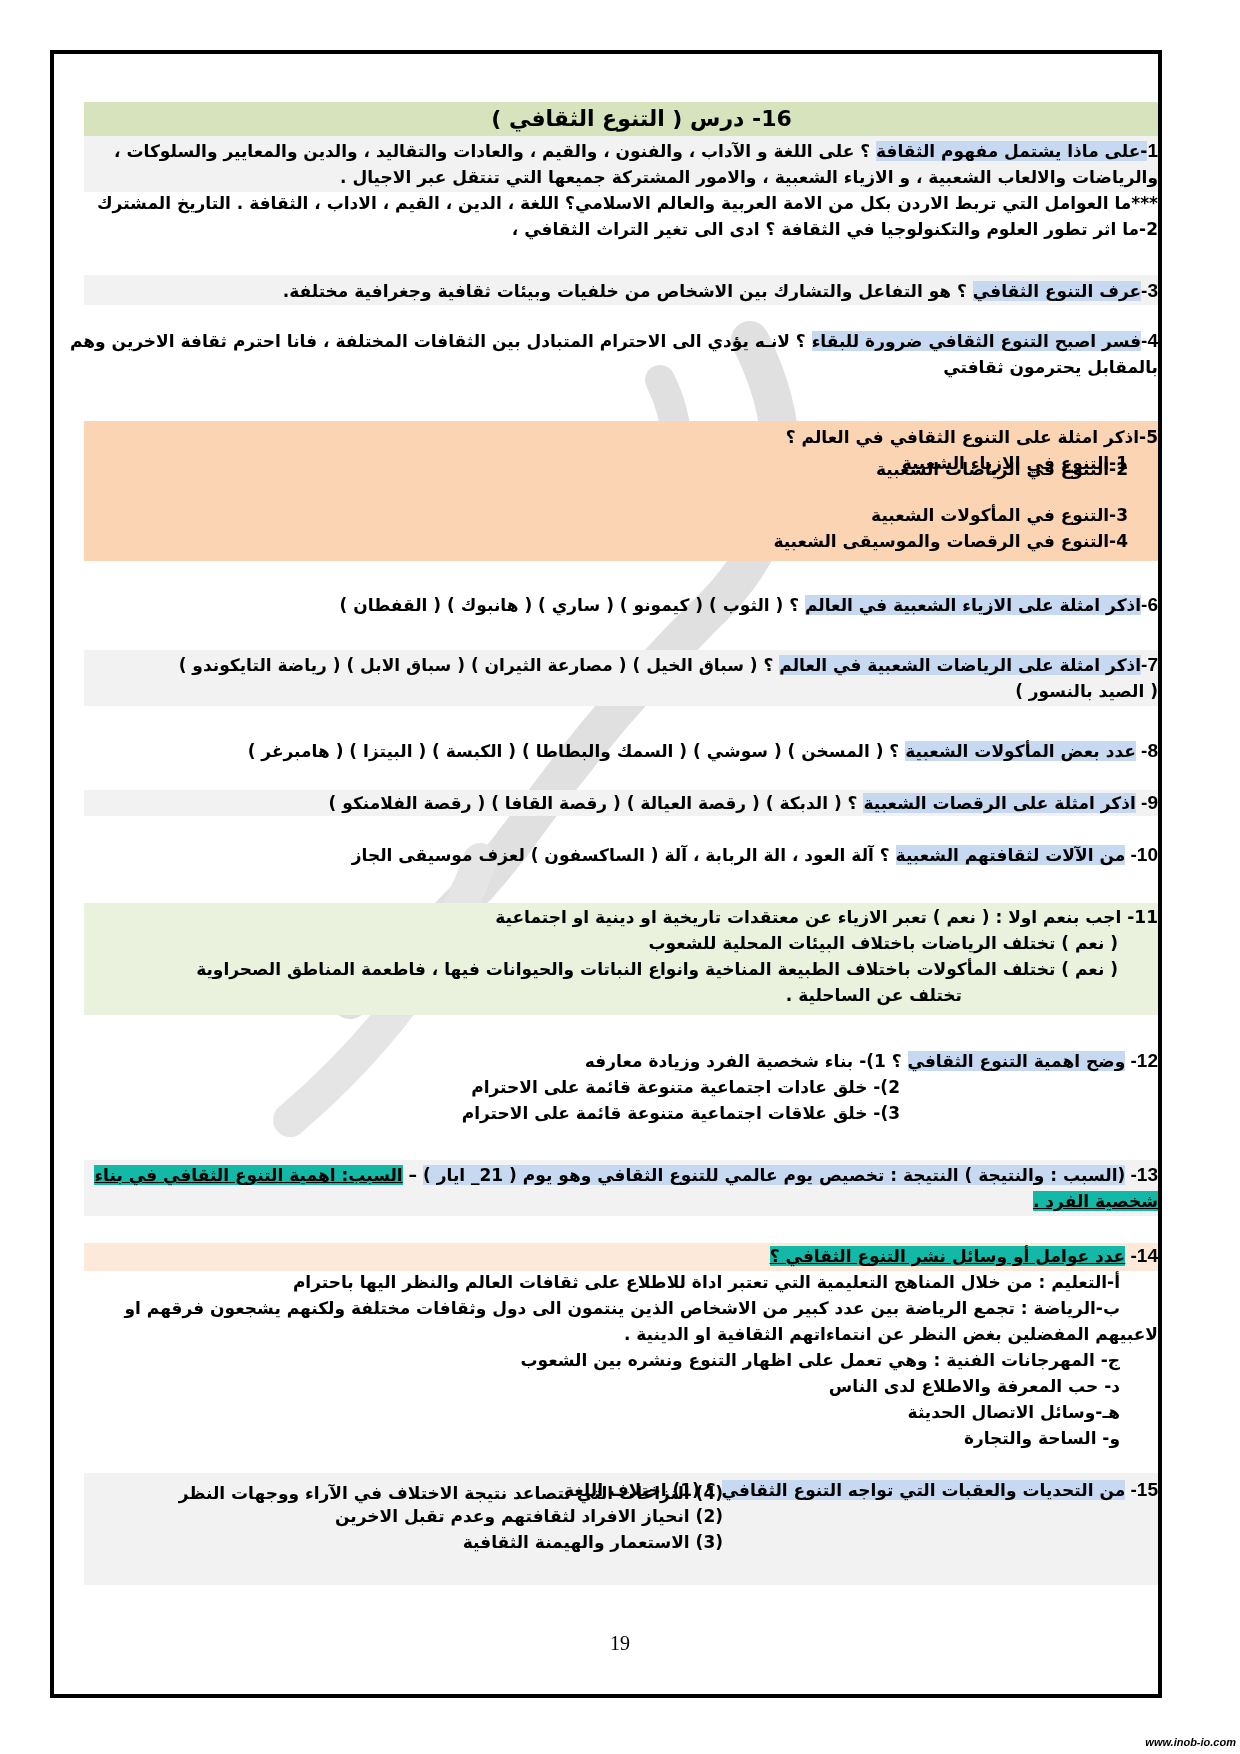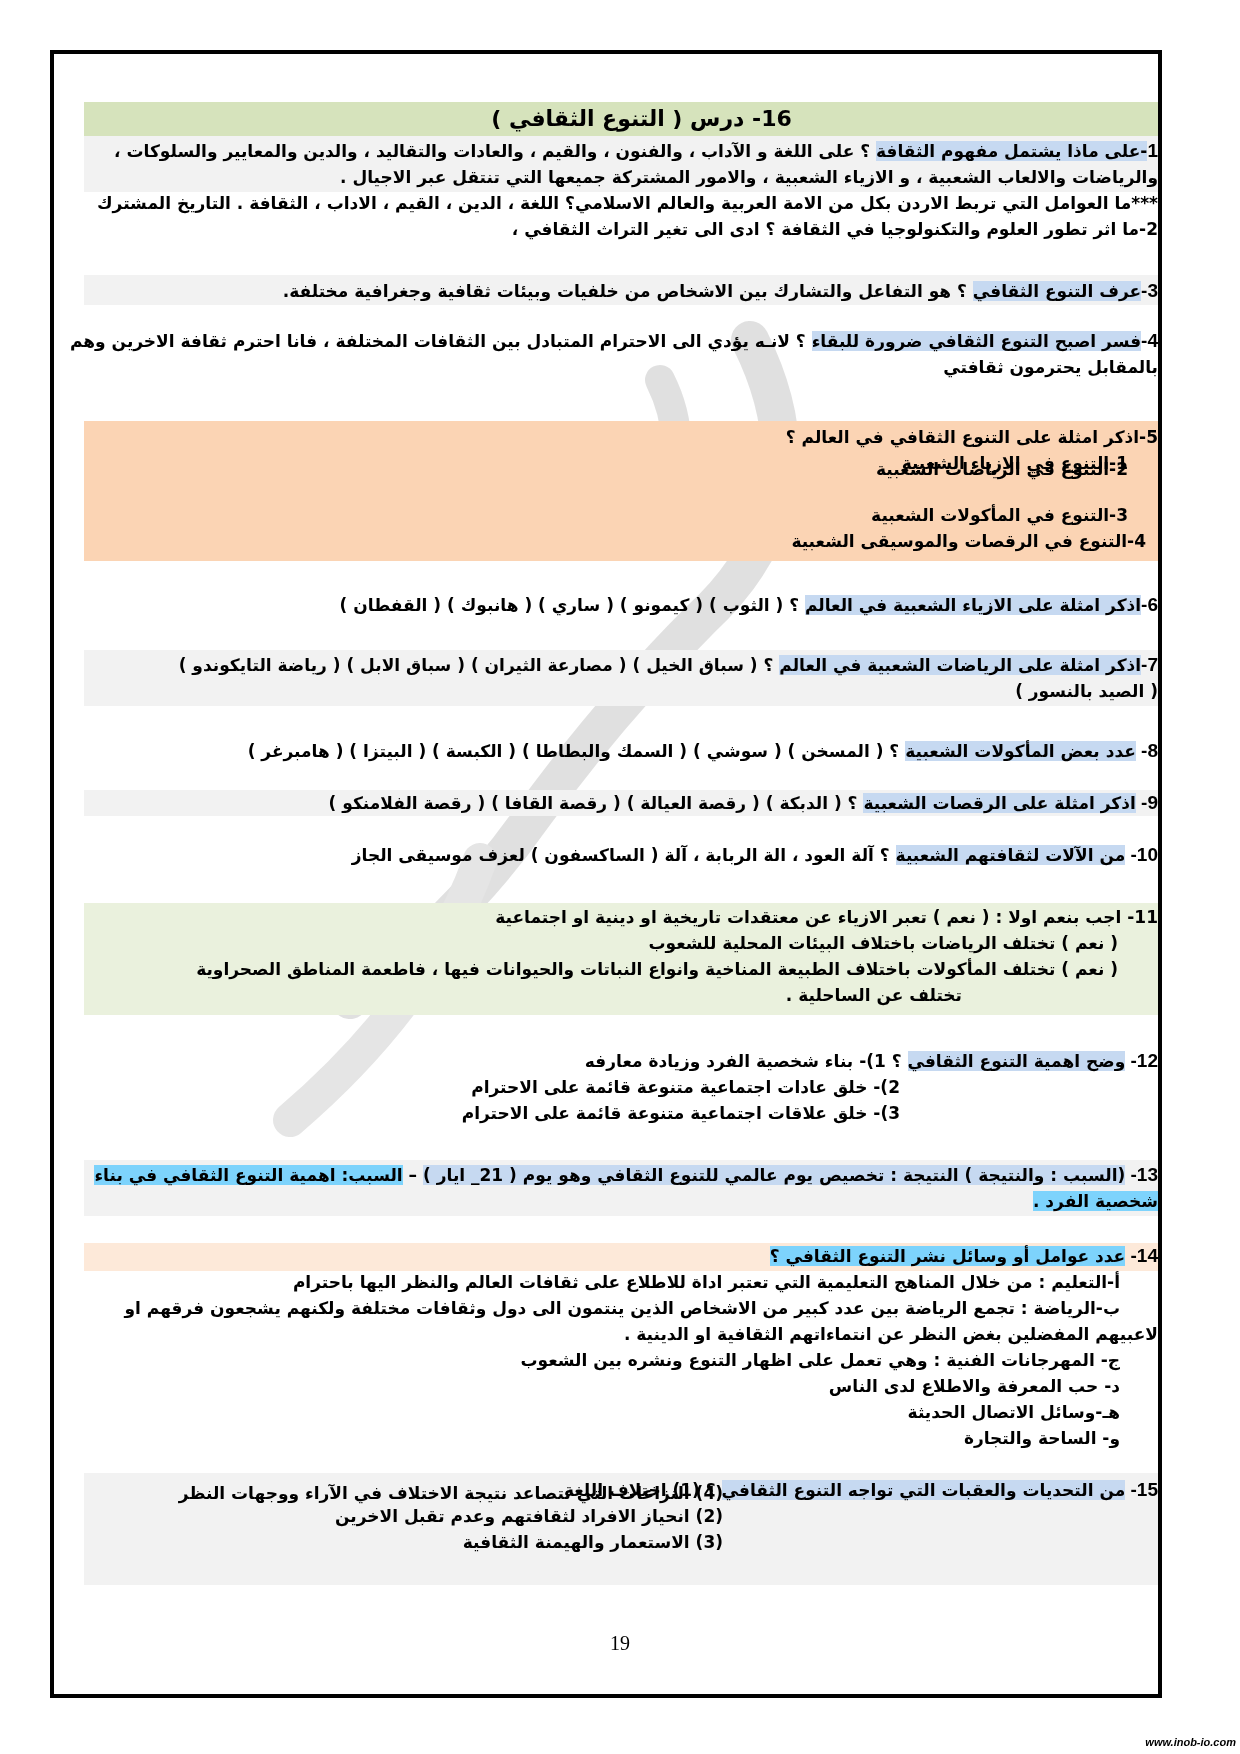--- a/index.html
+++ b/index.html
@@ -10,21 +10,21 @@
   .watermark { position:absolute; left:230px; top:300px; width:700px; height:900px;
                pointer-events:none; opacity:0.55; }
   .content { position:absolute; left:84px; top:102px; width:1074px; direction:rtl; }
   .band { position:absolute; left:84px; width:1074px; }
   .bg-green { background:#d6e3bc; }
   .bg-gray { background:#f2f2f2; }
   .bg-peach { background:#fbd4b4; }
   .bg-lightgreen { background:#eaf1dd; }
   .bg-lightpeach { background:#fde9d9; }
   .hl-blue { background:#c6d9f1; }
-  .hl-peach { background:#7dd3fc; }
+  .hl-peach { background:#14b8a6;text-decoration:underline; }
   .line { position:absolute; right:0; left:0; font-weight:bold; font-size:17px;
           line-height:26px; white-space:nowrap; direction:rtl; text-align:right; }
   .title { font-size:22px; text-align:center; font-weight:bold;padding-left:41px; }
   .num { font-family:"Liberation Sans", sans-serif; font-weight:bold; font-size:19px; }
   .page-num { position:absolute; left:0; right:0; top:1632px; text-align:center;
               font-family:"Liberation Serif", serif; font-size:20px; }
   .site { position:absolute; right:4px; top:1736px; font-family:"Liberation Sans", sans-serif;
           font-size:11px; font-style:italic; font-weight:bold; direction:ltr; }
 </style>
 </head>
@@ -60,21 +60,21 @@
 
   <div class="line" style="top:176px;"><span class="num">3-</span><span class="hl-blue">عرف التنوع الثقافي</span><span> ؟ هو التفاعل والتشارك بين الاشخاص من خلفيات وبيئات ثقافية وجغرافية مختلفة.</span></div>
 
   <div class="line" style="top:226px;"><span class="num">4-</span><span class="hl-blue">فسر اصبح التنوع الثقافي ضرورة للبقاء</span><span> ؟ لانـه يؤدي الى الاحترام المتبادل بين الثقافات المختلفة ، فانا احترم ثقافة الاخرين وهم</span></div>
   <div class="line" style="top:252px;">بالمقابل يحترمون ثقافتي</div>
 
   <div class="line" style="top:322px;">5-اذكر  امثلة على التنوع الثقافي في العالم ؟</div>
   <div class="line" style="top:348px;right:30px;">1-التنوع في الازياء الشعبية</div>
   <div class="line" style="top:354px;right:30px;padding-left:12px;">2-التنوع في الرياضات الشعبية</div>
   <div class="line" style="top:400px;right:30px;">3-التنوع في المأكولات الشعبية</div>
-  <div class="line" style="top:426px;right:12px;">4-التنوع في الرقصات والموسيقى الشعبية</div>
+  <div class="line" style="top:426px;right:30px;">4-التنوع في الرقصات والموسيقى الشعبية</div>
 
   <div class="line" style="top:490px;"><span class="num">6-</span><span class="hl-blue">اذكر امثلة على الازياء الشعبية في العالم</span><span> ؟ ( الثوب )  ( كيمونو ) ( ساري ) ( هانبوك ) ( القفطان )</span></div>
 
   <div class="line" style="top:550px;"><span class="num">7-</span><span class="hl-blue">اذكر امثلة على الرياضات الشعبية في العالم</span><span> ؟ ( سباق الخيل ) ( مصارعة الثيران ) ( سباق الابل ) ( رياضة التايكوندو )</span></div>
   <div class="line" style="top:576px;">( الصيد بالنسور )</div>
 
   <div class="line" style="top:636px;"><span class="num">8- </span><span class="hl-blue">عدد بعض المأكولات الشعبية</span><span> ؟ ( المسخن ) ( سوشي ) ( السمك والبطاطا ) ( الكبسة ) ( البيتزا ) ( هامبرغر )</span></div>
 
   <div class="line" style="top:688px;"><span class="num">9- </span><span class="hl-blue">اذكر امثلة على الرقصات الشعبية</span><span> ؟ ( الدبكة ) ( رقصة العيالة ) ( رقصة القافا ) ( رقصة الفلامنكو )</span></div>
 

